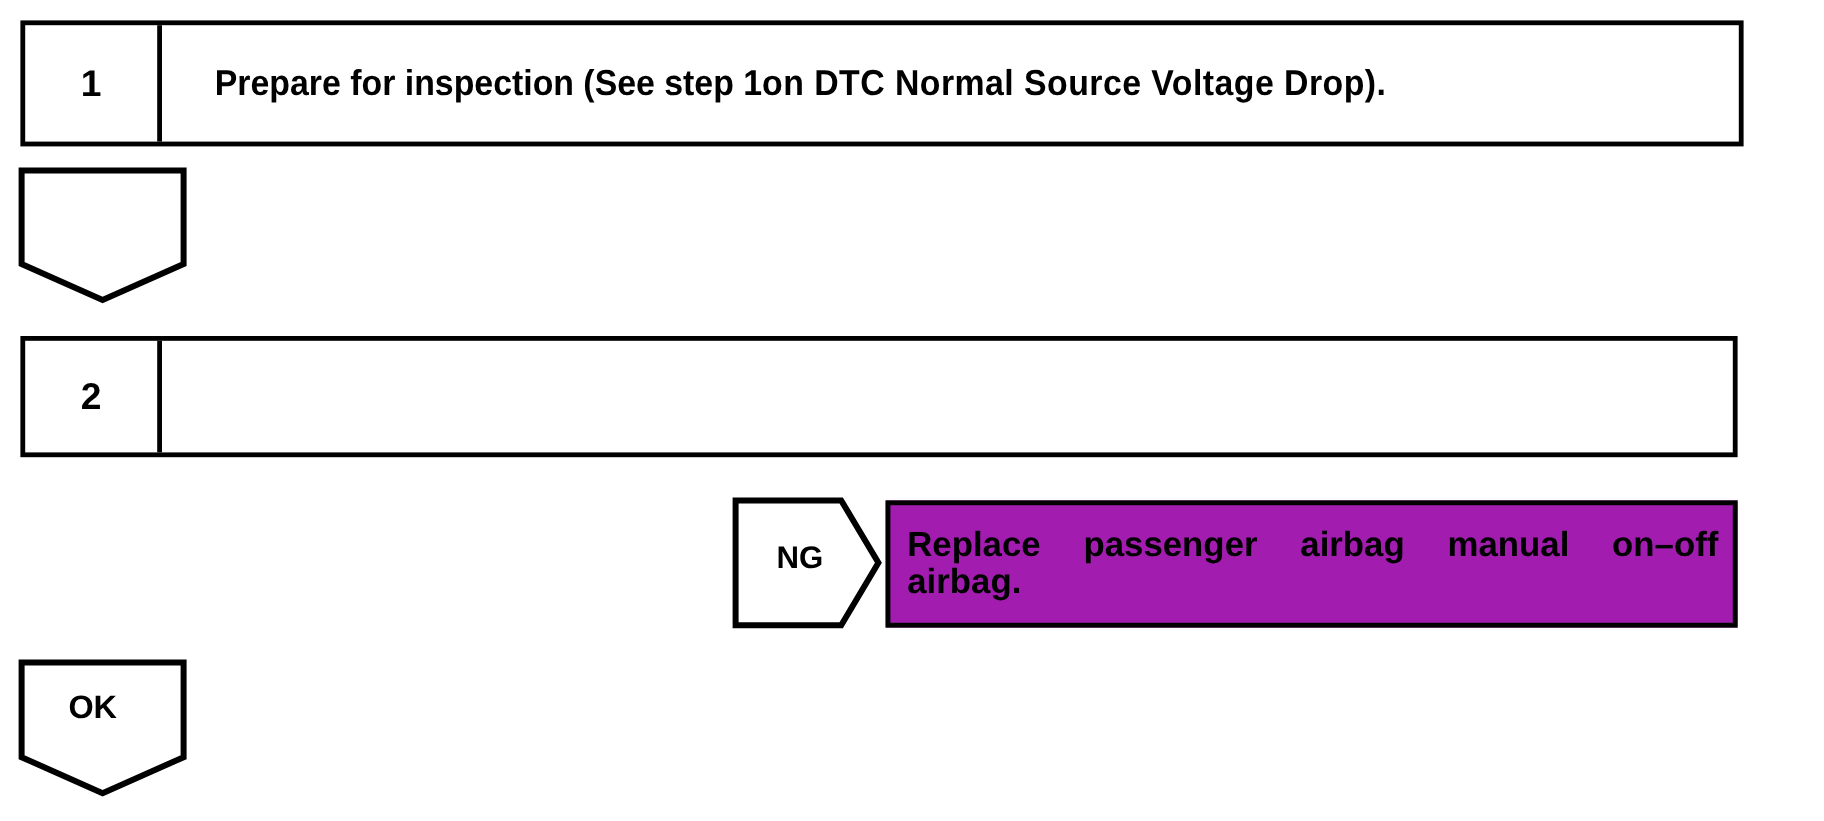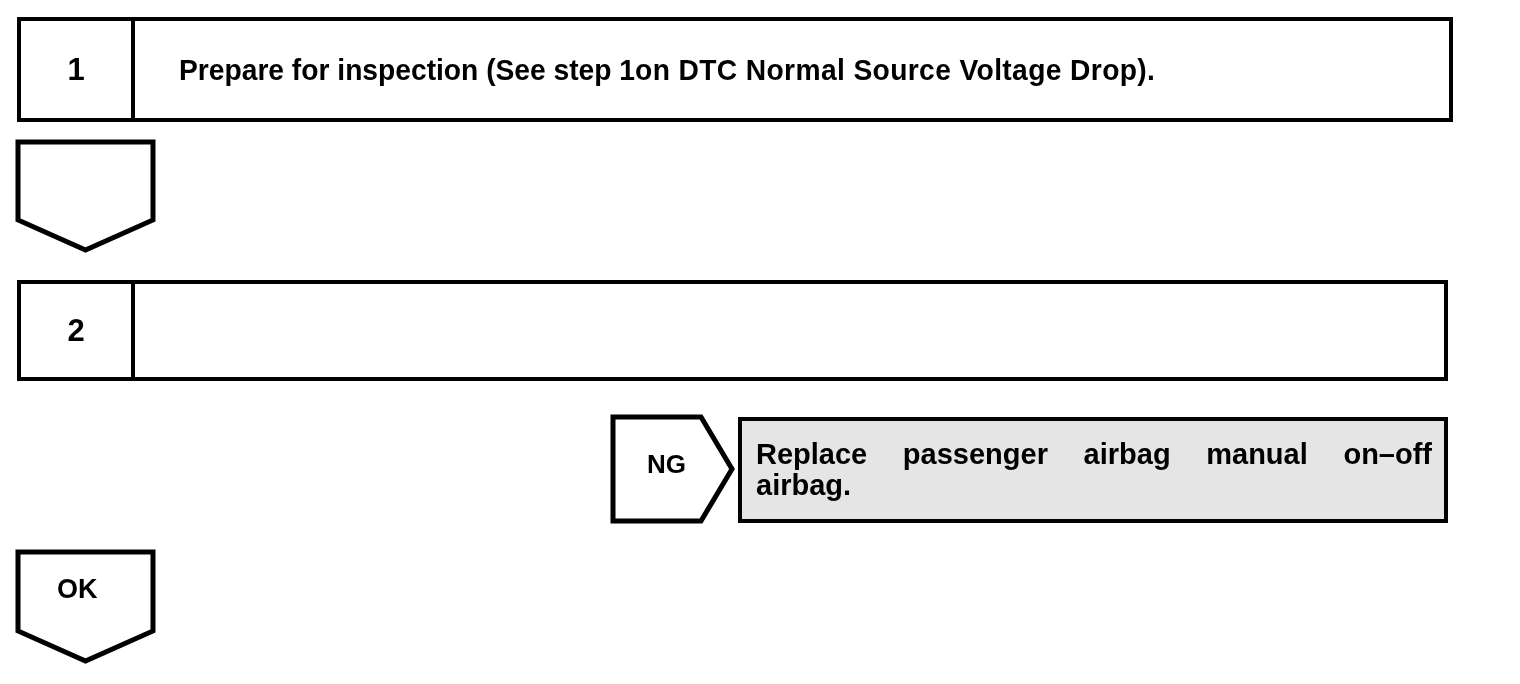--- a/index.html
+++ b/index.html
@@ -63,21 +63,21 @@
   .step-text .emph {
     font-weight: bold;
     letter-spacing: 0.4px;
     transform: none;
   }
   .period-small { font-size: 24px; }
 
   
   .action-box {
     border: 4px solid #000;
-    background: #e5e5e5;
+    background: #a21caf;
     display: flex;
     align-items: center;
     padding: 4px 12px 4px 14px;
   }
   .action-text {
     font-size: 29px;
     font-weight: bold;
     line-height: 1.08;
     text-align: justify;
     text-align-last: left;

